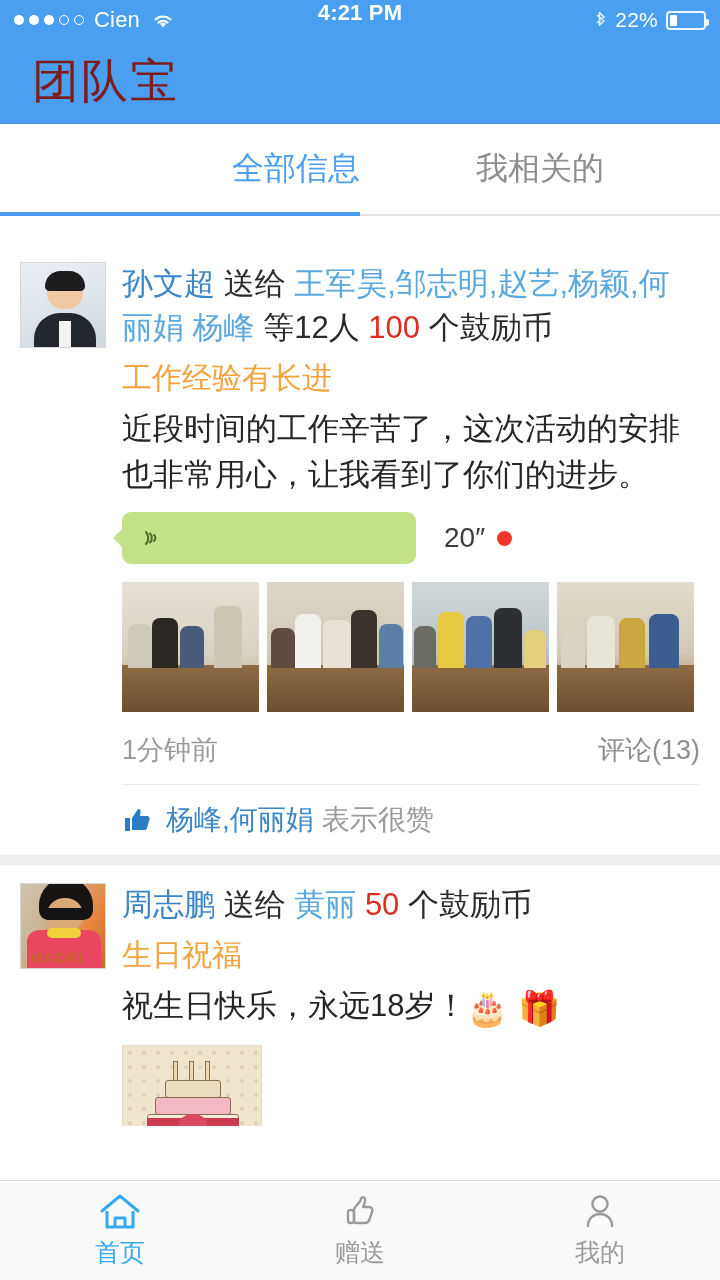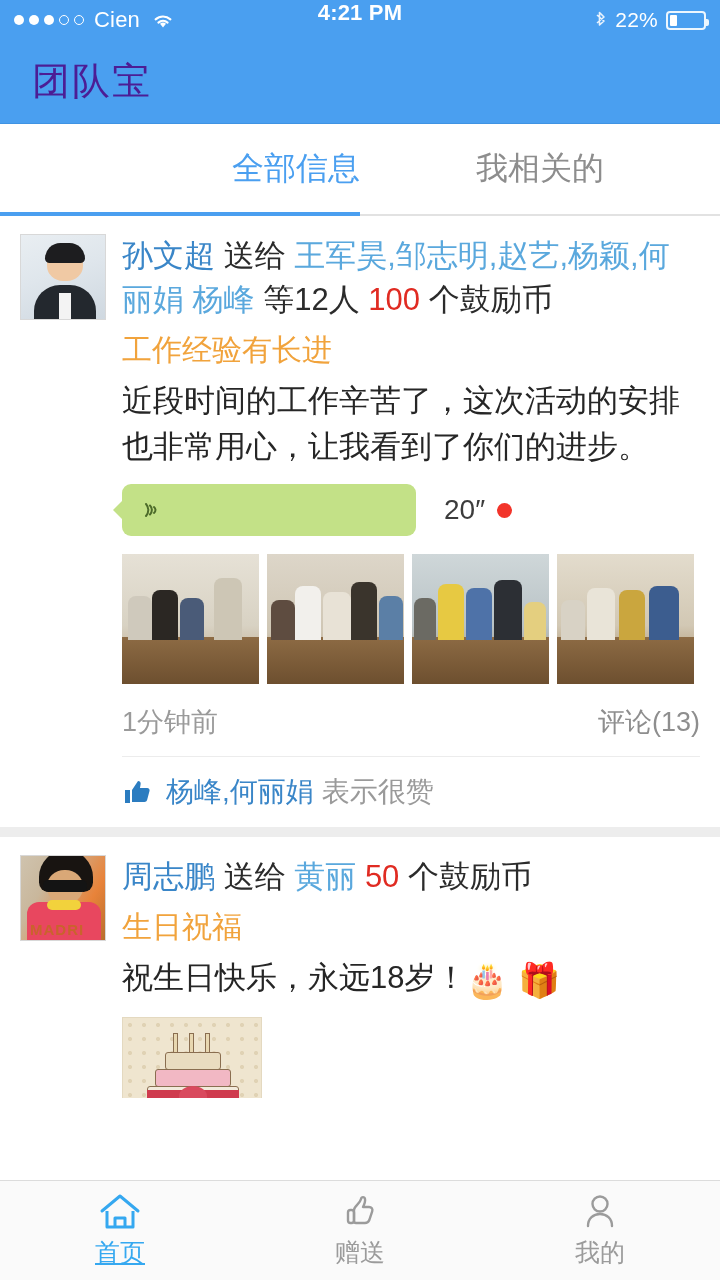--- a/index.html
+++ b/index.html
@@ -41,36 +41,36 @@
     content:""; position:absolute; right:-5px; top:6px;
     width:3px; height:7px; background:rgba(255,255,255,.9); border-radius:0 2px 2px 0;
   }
   .battery .lvl { height:100%; background:#fff; border-radius:1px; }
 
   
   .navbar {
     height:84px; background:#4a9ff0; display:flex; align-items:center;
     padding:0 32px; border-bottom:1px solid #3f93e3;
   }
-  .navbar .title { color:#4c1d95; font-size:38px; letter-spacing:2px;font-family:Liberation Mono, monospace; }
+  .navbar .title { color:#7f1d1d; font-size:47px; letter-spacing:2px;font-family:Liberation Mono, monospace; }
 
   
   .tabs { height:92px; background:#fff; display:flex; border-bottom:2px solid #e2e2e2; }
   .tab {
     flex:1; display:flex; align-items:center; justify-content:center;
     font-size:32px; color:#8d8d8d; position:relative;
   }
   .tab.active { color:#4a9ff0;justify-content:flex-end; }
   .tab.active::after {
     content:""; position:absolute; left:0; right:0; bottom:-2px;
     height:4px; background:#4a9ff0;
   }
 
   
-  .feed { background:#7dd3fc; height:882px; overflow:hidden; }
+  .feed { background:#7dd3fc; height:882px; overflow:hidden;margin-top:28px; }
   .post { background:#fff; padding:18px 20px 16px 20px; position:relative; }
   .post + .post { border-top:10px solid #ededed; }
   .post-head { display:flex; }
 
   .avatar {
     width:86px; height:86px; flex:0 0 86px; margin-right:16px;
     border:1px solid #d8d8d8; overflow:hidden; position:relative; background:#ddd;
   }
   .av1 { background:linear-gradient(160deg,#e9eef2 0%,#dfe6ec 45%,#cfd8e0 100%); }
   .av1::before{
@@ -157,21 +157,21 @@
 
   
   .bottomnav {
     position:absolute; left:0; right:0; bottom:0; height:100px;
     background:#fafafa; border-top:1px solid #dcdcdc; display:flex;
   }
   .navitem {
     flex:1; display:flex; flex-direction:column; align-items:center;
     justify-content:center; gap:6px; color:#9b9b9b; font-size:25px;
   }
-  .navitem.active { color:#35a8f0;text-decoration:underline; }
+  .navitem.active { color:#35a8f0; }
   .navitem svg { display:block; }
 </style>
 </head>
 <body>
 
 <div class="statusbar">
   <div class="sb-left">
     <div class="dots">
       <span class="dot"></span>
         <span class="dot"></span>

